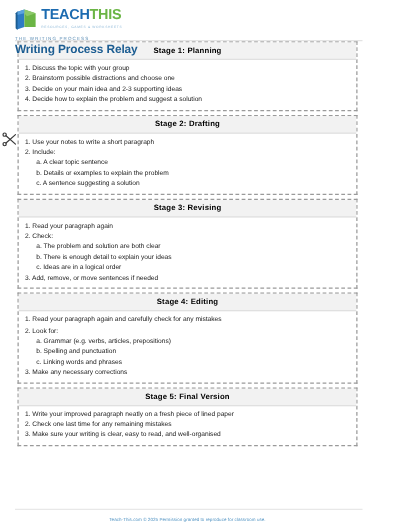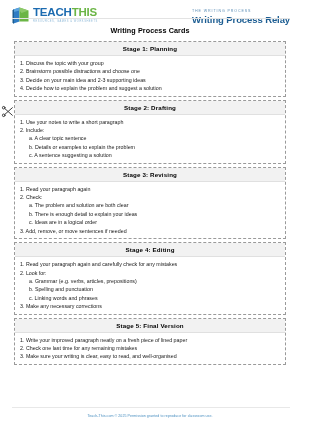--- a/index.html
+++ b/index.html
@@ -16,25 +16,26 @@
   .page {
     position: relative;
     width: 300px;
     height: 425px;
     background: #ffffff;
   }
 
   
   .header {
     position: relative;
-    height: 19px;
+    height: 33px;
     padding: 5px 10px 0 12px;
     display: flex;
     align-items: flex-start;
     justify-content: space-between;
+    flex-direction: column;
   }
   .header-rule {
     position: absolute;
     left: 12px;
     right: 10px;
     bottom: 0;
     height: 1px;
     background: #e3e3e3;
   }
 
@@ -181,21 +182,20 @@
     </div>
 
     <div class="header-right">
       <div class="hdr-eyebrow">THE WRITING PROCESS</div>
       <div class="hdr-title">Writing Process Relay</div>
     </div>
 
     <div class="header-rule"></div>
   </div>
 
-  <div class="doc-title">Writing Process Cards</div>
 
   <div class="cards" id="cards-container">
       <div class="card">
         <div class="card-head">Stage 1:  Planning</div>
         <div class="card-body">
           <div class="step">1. Discuss the topic with your group</div>
           <div class="step">2. Brainstorm possible distractions and choose one</div>
           <div class="step">3. Decide on your main idea and 2-3 supporting ideas</div>
           <div class="step">4. Decide how to explain the problem and suggest a solution</div>
         </div>

